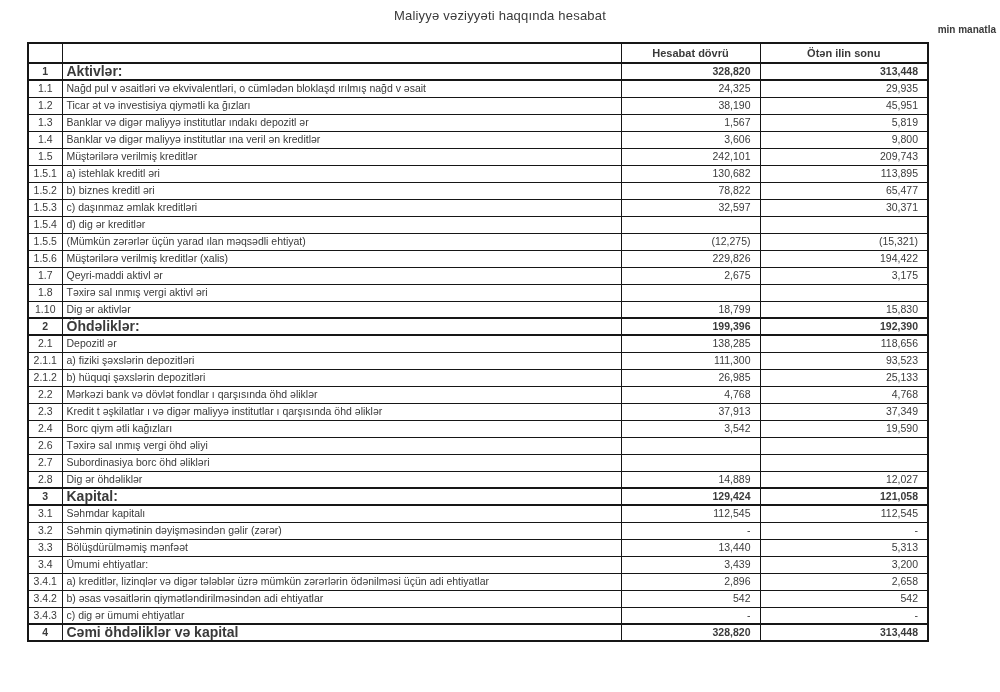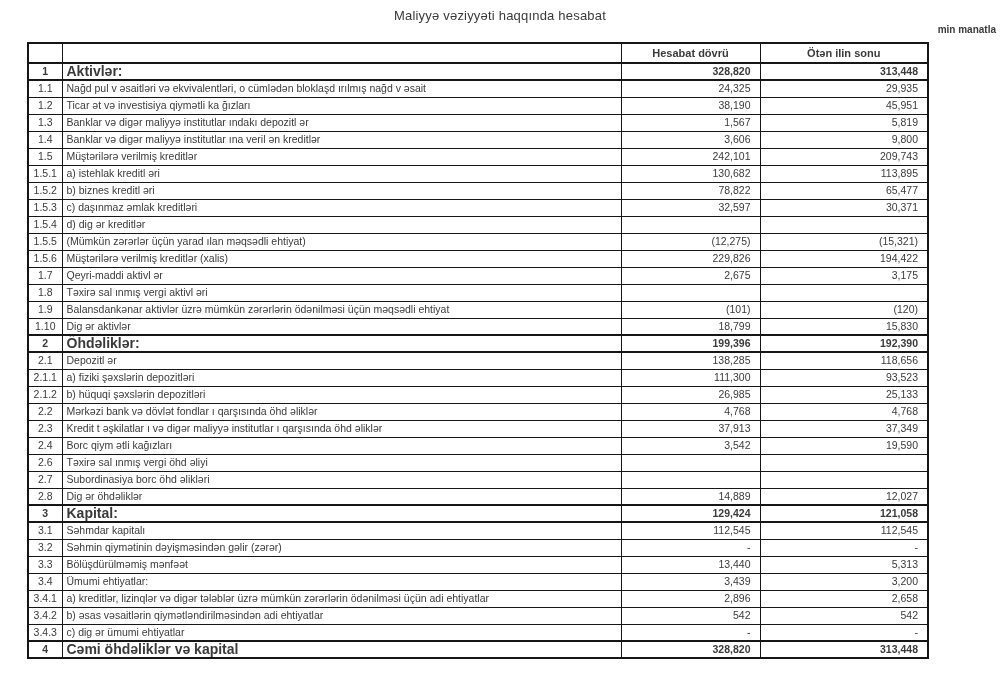--- a/index.html
+++ b/index.html
@@ -172,26 +172,20 @@
     <td class="num">3,175</td>
   </tr>
 
   <tr>
     <td class="no">1.8</td>
     <td class="label">Təxirə sal ınmış vergi aktivl əri</td>
     <td class="num"></td>
     <td class="num"></td>
   </tr>
 
-  <tr>
-    <td class="no">1.9</td>
-    <td class="label">Balansdankənar aktivlər üzrə mümkün zərərlərin ödənilməsi üçün məqsədli ehtiyat</td>
-    <td class="num">(101)</td>
-    <td class="num">(120)</td>
-  </tr>
 
   <tr>
     <td class="no">1.10</td>
     <td class="label">Dig ər aktivlər</td>
     <td class="num">18,799</td>
     <td class="num">15,830</td>
   </tr>
 
   <tr class="section">
     <td class="no">2</td>

